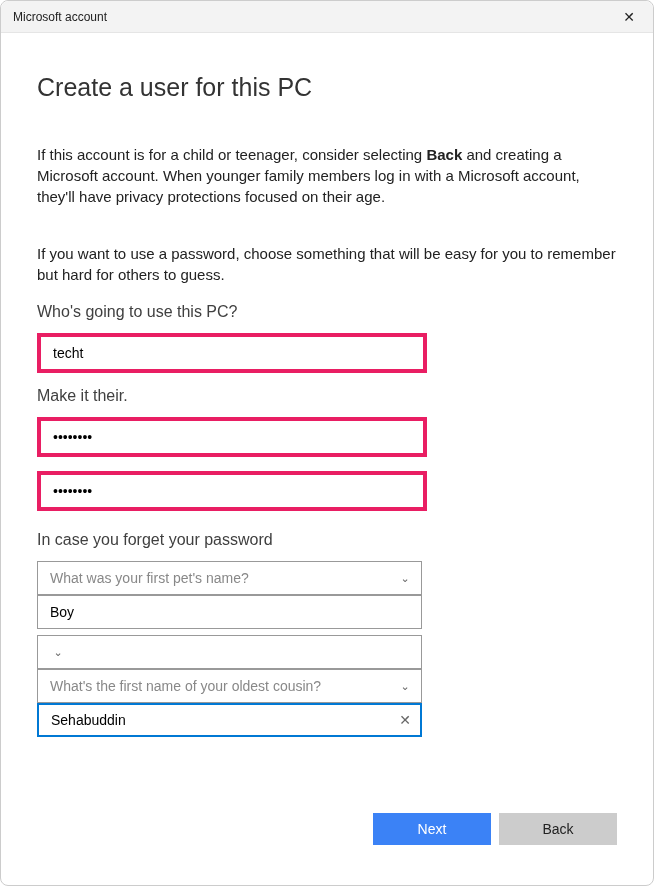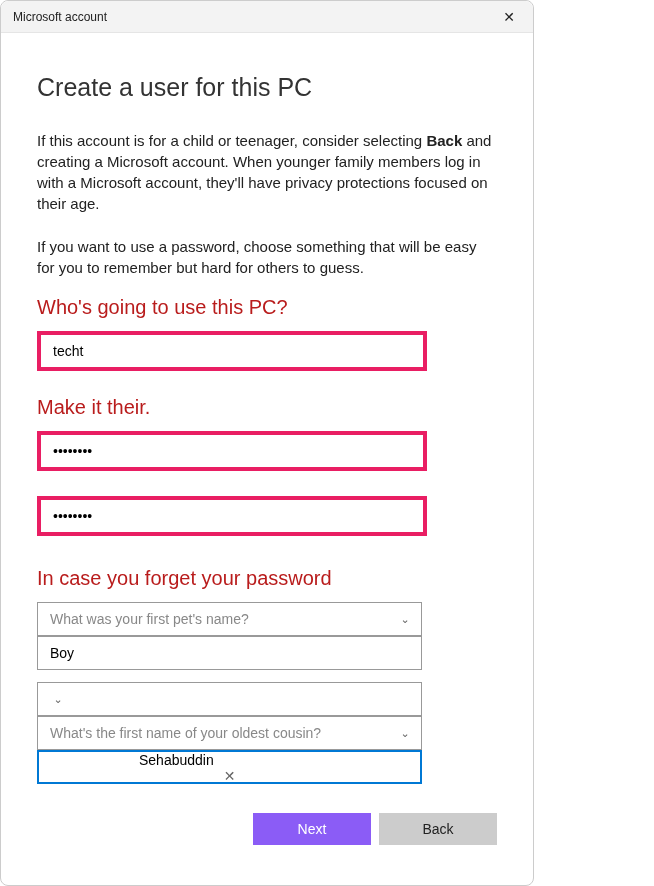--- a/index.html
+++ b/index.html
@@ -4,21 +4,21 @@
   <style>
     * { box-sizing: border-box; margin: 0; padding: 0; }
     body {
       font-family: "Segoe UI", Tahoma, sans-serif;
       background: #fff;
       width: 654px;
       height: 886px;
       overflow: hidden;
     }
     .window {
-      width: 534px;
+      width: 654px;
       height: 886px;
       border: 1px solid #ccc;
       border-radius: 8px;
       background: #fff;
       display: flex;
       flex-direction: column;
     }
     .titlebar {
       height: 32px;
       background: #f3f3f3;
@@ -50,45 +50,46 @@
       font-size: 25px;
       font-weight: 400;
       color: #333;
       margin-bottom: 28px;
     }
     .para {
       font-size: 15px;
       color: #222;
       line-height: 1.4;
       margin-bottom: 22px;
+      margin-top: 14px;
     }
     .para b { font-weight: 700; }
     .label {
-      font-size: 20px;
-      color: #b91c1c;
+      font-size: 16px;
+      color: #404040;
       margin-bottom: 12px;
     }
     .field-hl {
       border: 4px solid #e91e63;
       width: 390px;
-      margin-bottom: 25px;
+      margin-bottom: 14px;
     }
     .field-hl input {
       width: 100%;
       height: 32px;
       border: none;
       padding: 0 12px;
       font-size: 14px;
       outline: none;
     }
     .field-plain {
       width: 385px;
       height: 34px;
       border: 1px solid #999;
-      margin-bottom: 12px;
+      margin-bottom: 6px;
       display: flex;
       align-items: center;
     }
     .field-plain input {
       flex: 1;
       height: 100%;
       border: none;
       padding: 0 12px;
       font-size: 14px;
       outline: none;
@@ -112,21 +113,20 @@
       color: #666;
       font-size: 11px;
     }
     .field-focus {
       width: 385px;
       height: 34px;
       border: 2px solid #0078d4;
       margin-bottom: 12px;
       display: flex;
       align-items: center;
-      flex-direction: column;
     }
     .field-focus input {
       flex: 1;
       height: 100%;
       border: none;
       padding: 0 12px;
       font-size: 14px;
       outline: none;
     }
     .clear-x {
@@ -144,21 +144,21 @@
       padding-bottom: 20px;
     }
     .btn {
       width: 118px;
       height: 32px;
       font-size: 14px;
       border: none;
       cursor: pointer;
     }
     .btn-primary {
-      background: #8b5cf6;
+      background: #3b82f6;
       color: #fff;
     }
     .btn-secondary {
       background: #ccc;
       color: #222;
     }
     .section-gap { margin-bottom: 18px; }
   </style>
 </head>
 <body>

